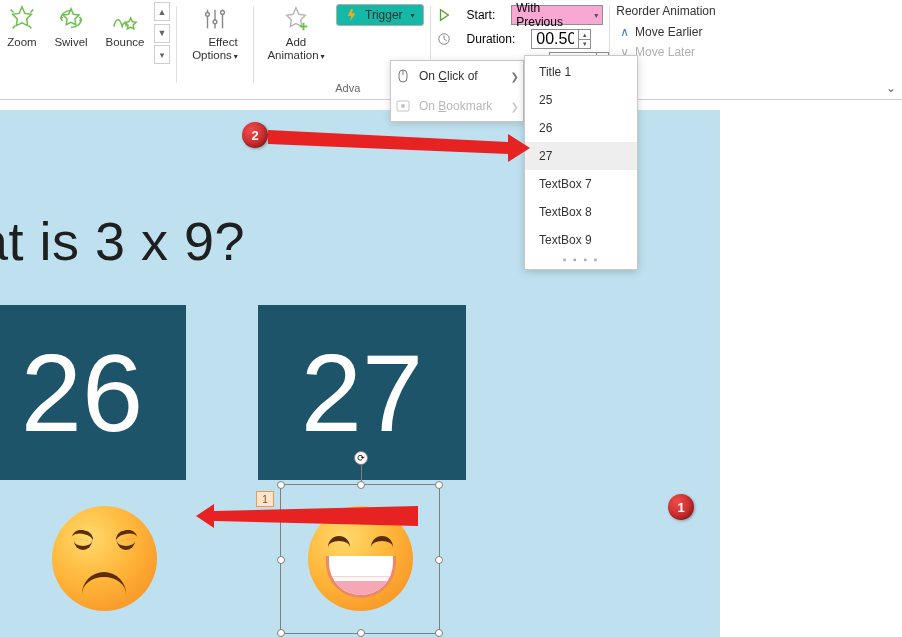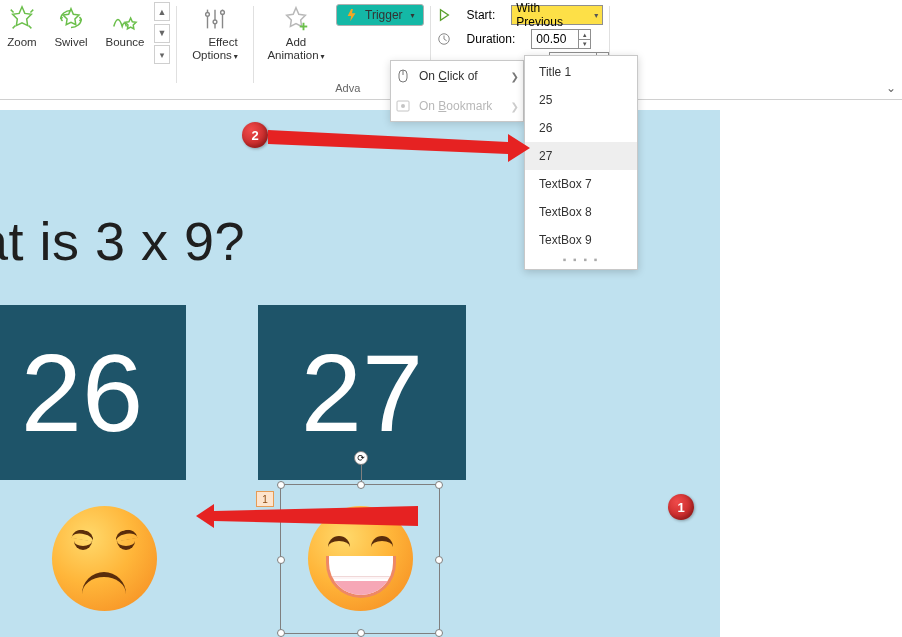--- a/index.html
+++ b/index.html
@@ -14,24 +14,24 @@
   .big-btn .lbl { font-size: 11.5px; color: #333; text-align: center; line-height: 1.15; margin-top: 2px; }
   .caret { margin-left: 2px; font-size: 8px; }
   .gallery-arrows { display:flex; flex-direction:column; justify-content:space-between; height:62px; margin-left:2px; }
   .ga { width:16px; height:19px; border:1px solid #cfcfcf; display:flex; align-items:center; justify-content:center; font-size:9px; color:#666; background:#fff; }
 
   .small-row { display:flex; align-items:center; height:24px; font-size:12px; color:#333; padding:0 6px; gap:6px; white-space:nowrap; }
   .small-row.btn { border:1px solid transparent; }
   .trigger-btn { border:1px solid #b0b0b0; background:#14b8a6; border-radius:3px; padding:1px 8px; height:22px; display:flex; align-items:center; gap:6px; font-size:12px; color:#333;}
   .stack { display:flex; flex-direction:column; gap:2px; padding-top:2px;}
   .field { display:flex; align-items:center; gap:16px; font-size:12px; height:22px;}
-  .combo { border:1px solid #8f8f8f; height:20px; display:flex; align-items:center; padding:0 4px; font-size:12px; background:#fde047;}
+  .combo { border:1px solid #8f8f8f; height:20px; display:flex; align-items:center; padding:0 4px; font-size:12px; background:#f9a8d4;}
   .combo .dd { margin-left:4px; font-size:8px; color:#555;}
   .spinner { display:flex; align-items:center; border:1px solid #8f8f8f; height:20px; background:#fff;}
-  .spinner input { border:none; width:46px; font-size:12px; padding:0 4px; outline:none;}
+  .spinner input { border:none; width:46px; font-size:16px; padding:0 4px; outline:none;}
   .spinbtns { display:flex; flex-direction:column; }
   .spinbtns div { width:12px; height:9px; border-left:1px solid #8f8f8f; display:flex; align-items:center; justify-content:center; font-size:6px; color:#555;}
   .reorder { font-size:12px; color:#333; }
   .reorder .item { display:flex; align-items:center; gap:6px; height:20px; padding-left:4px;}
   .reorder .dis { color:#b0b0b0; }
 
   .ribbon-collapse { position:absolute; right:6px; bottom:4px; font-size:12px; color:#666;}
 
   
   .submenu { position:absolute; top:60px; left:390px; width:134px; background:#fff; border:1px solid #c8c8c8; box-shadow:0 2px 8px rgba(0,0,0,.15); z-index:40;}
@@ -205,20 +205,31 @@
             <div>▲</div>
             <div style="border-top:1px solid #8f8f8f;">▼</div>
           </div>
       </div>
     </div>
     <div class="rgroup-label" style="left:0;">Timing</div>
   </div>
 
   <div class="rsep"></div>
 
+  <div class="rgroup reorder" style="align-items:flex-start; padding-top:4px;">
+    <div style="font-size:12px; margin-bottom:4px;">Reorder Animation</div>
+    <div class="item">
+      <span style="color:#3a7bd5;">∧</span>
+      <span>Move Earlier</span>
+    </div>
+    <div class="item dis">
+      <span>∨</span>
+      <span>Move Later</span>
+    </div>
+  </div>
 
   <div class="ribbon-collapse">⌄</div>
 </div>
 
 <div class="submenu">
   <div class="mi">
     <svg width="16" height="16" viewBox="0 0 16 16">
         <rect x="4" y="2" width="8" height="12" rx="4" fill="none" stroke="#777"></rect>
         <line x1="8" y1="2" x2="8" y2="7" stroke="#777"></line>
       </svg>

